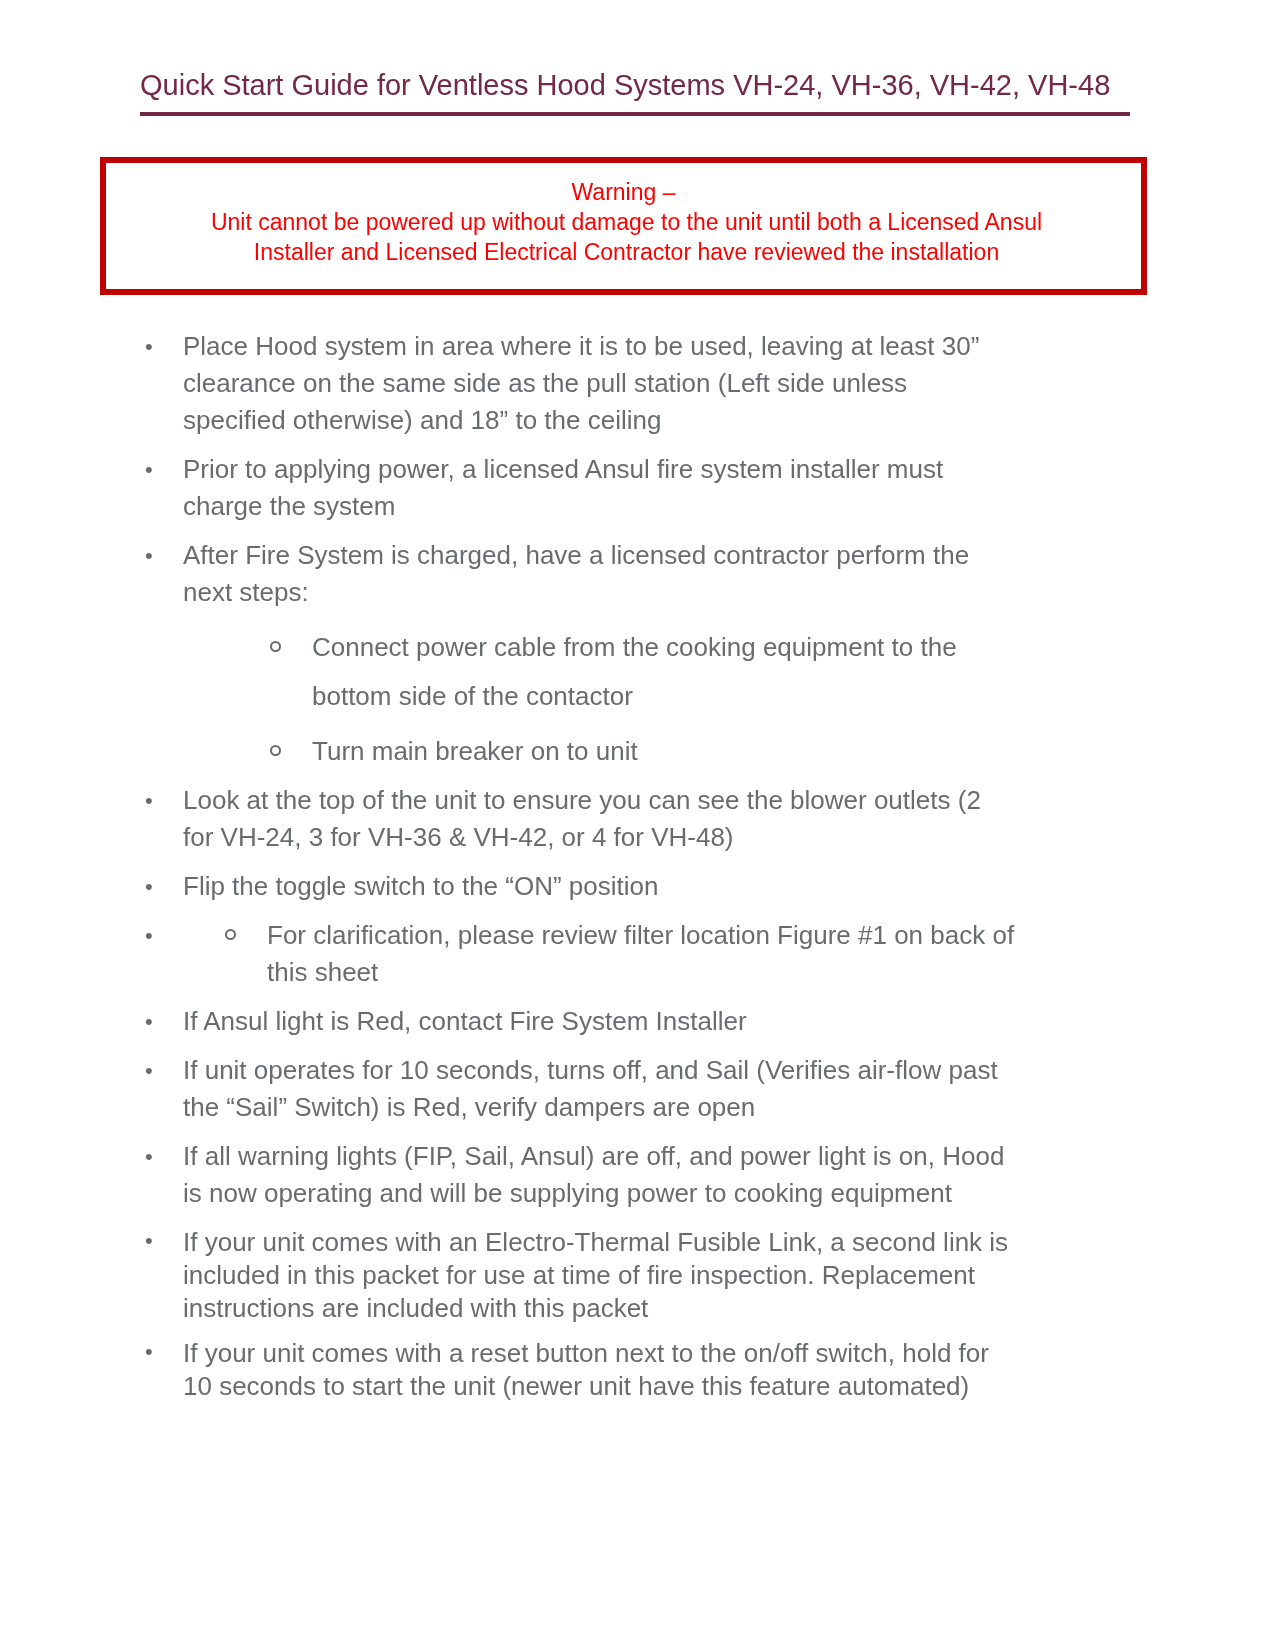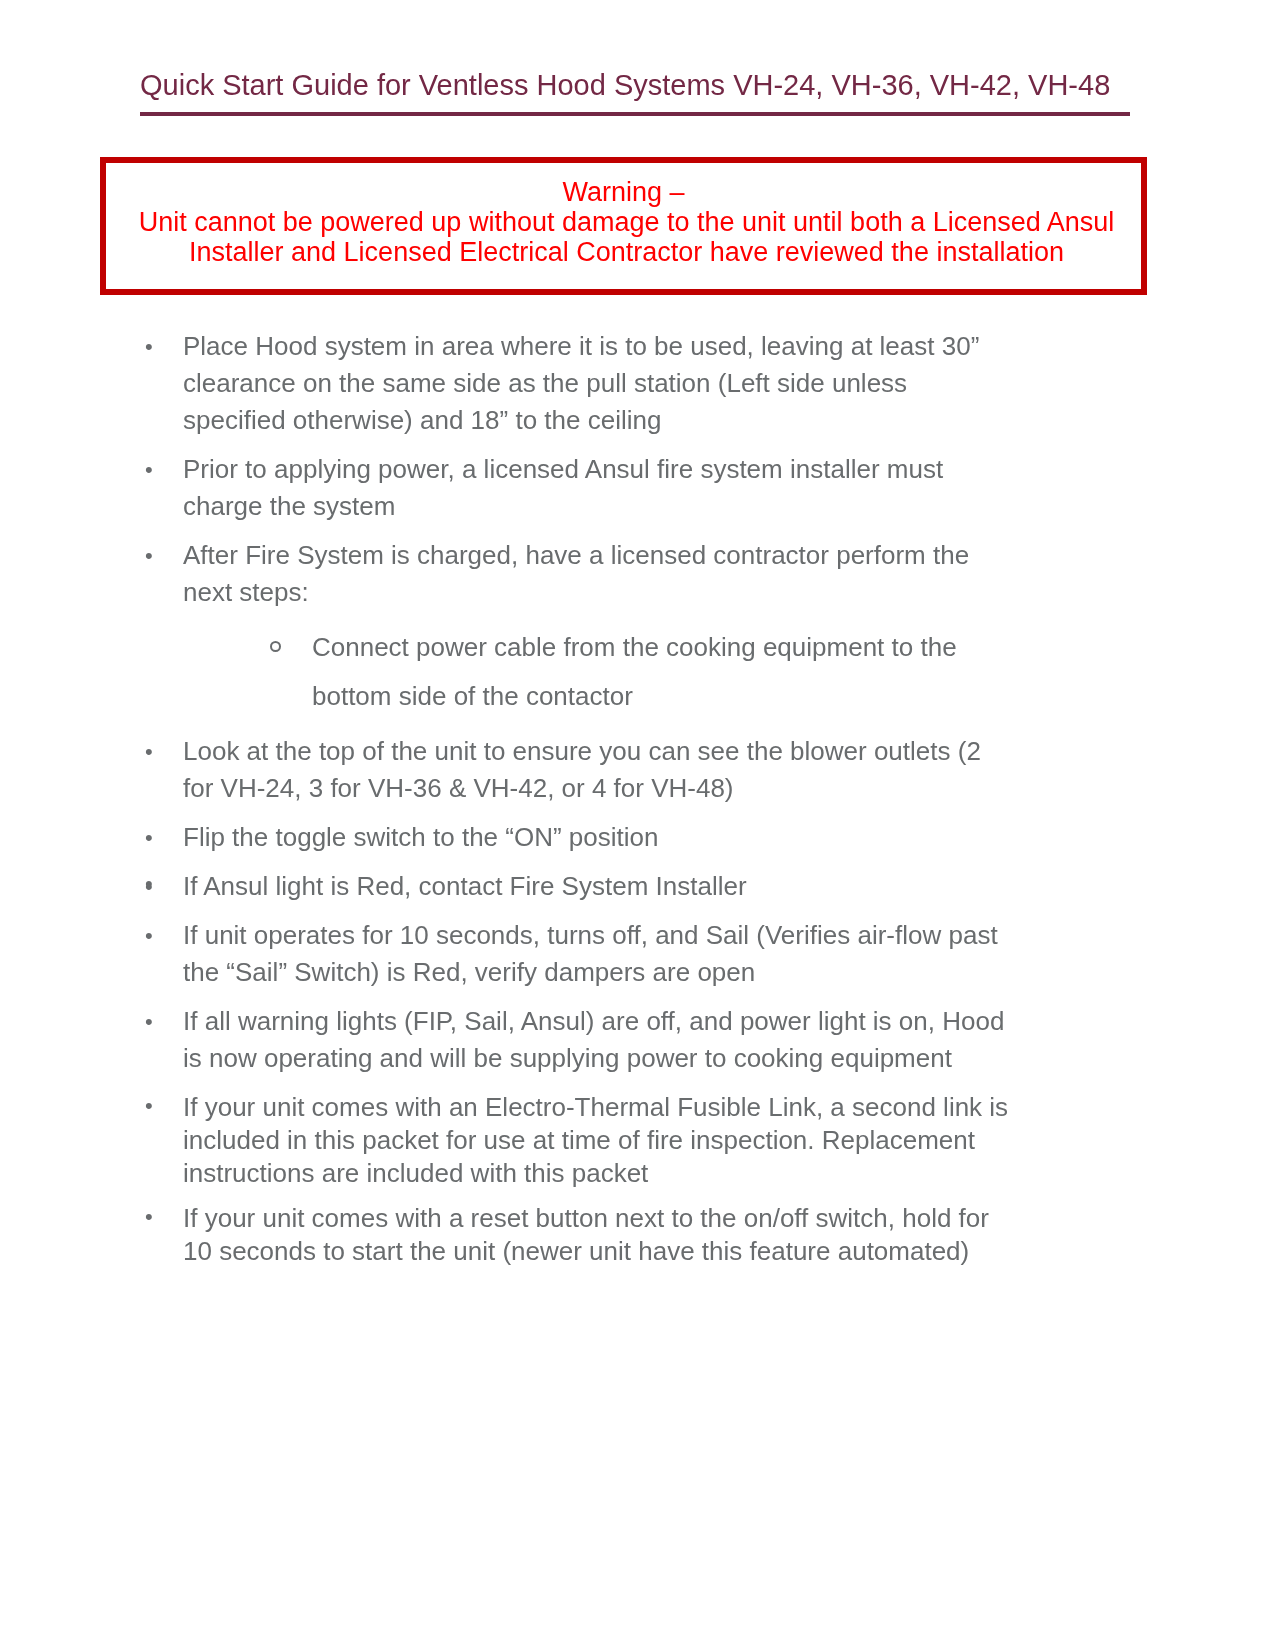--- a/index.html
+++ b/index.html
@@ -33,21 +33,21 @@
   }
   
   .warning-box {
     margin: 41px 0 0 100px;
     width: 1035px;
     height: 112px;
     border: 6px solid var(--warning-border, #c00000);
     padding-top: 14px;
     text-align: center;
     color: var(--warning-text, #fe0000);
-    font-size: 27px;
+    font-size: 23px;
     line-height: 30px;
   }
   .warn-body { white-space: pre-line; margin-left: 6px; }
   
   .main-list {
     margin: 33px 0 0 140px;
     width: 960px;
     color: var(--body-text, #696c6e);
     font-size: 26px;
     line-height: 37px;
@@ -130,36 +130,47 @@
     <div class="item">
       <span class="dot">•</span>
       <span class="item-text">After Fire System is charged, have a licensed contractor perform the
 next steps:</span>
       <div class="sub-list">
         <div class="sub-item loose">
           <span class="circle"></span>
           <span class="item-text">Connect power cable from the cooking equipment to the
 bottom side of the contactor</span>
         </div>
+        <div class="sub-item">
+          <span class="circle"></span>
+          <span class="item-text">Turn main breaker on to unit</span>
+        </div>
       </div>
     </div>
 
     <div class="item">
       <span class="dot">•</span>
       <span class="item-text">Look at the top of the unit to ensure you can see the blower outlets (2
 for VH-24, 3 for VH-36 &amp; VH-42, or 4 for VH-48)</span>
     </div>
 
     <div class="item">
       <span class="dot">•</span>
       <span class="item-text">Flip the toggle switch to the “ON” position</span>
     </div>
 
     <div class="item">
       <span class="dot">•</span>
+      <div class="sub-list">
+        <div class="sub-item level-b">
+          <span class="circle"></span>
+          <span class="item-text">For clarification, please review filter location Figure #1 on back of
+this sheet</span>
+        </div>
+      </div>
     </div>
 
     <div class="item">
       <span class="dot">•</span>
       <span class="item-text">If Ansul light is Red, contact Fire System Installer</span>
     </div>
 
     <div class="item">
       <span class="dot">•</span>
       <span class="item-text">If unit operates for 10 seconds, turns off, and Sail (Verifies air-flow past

